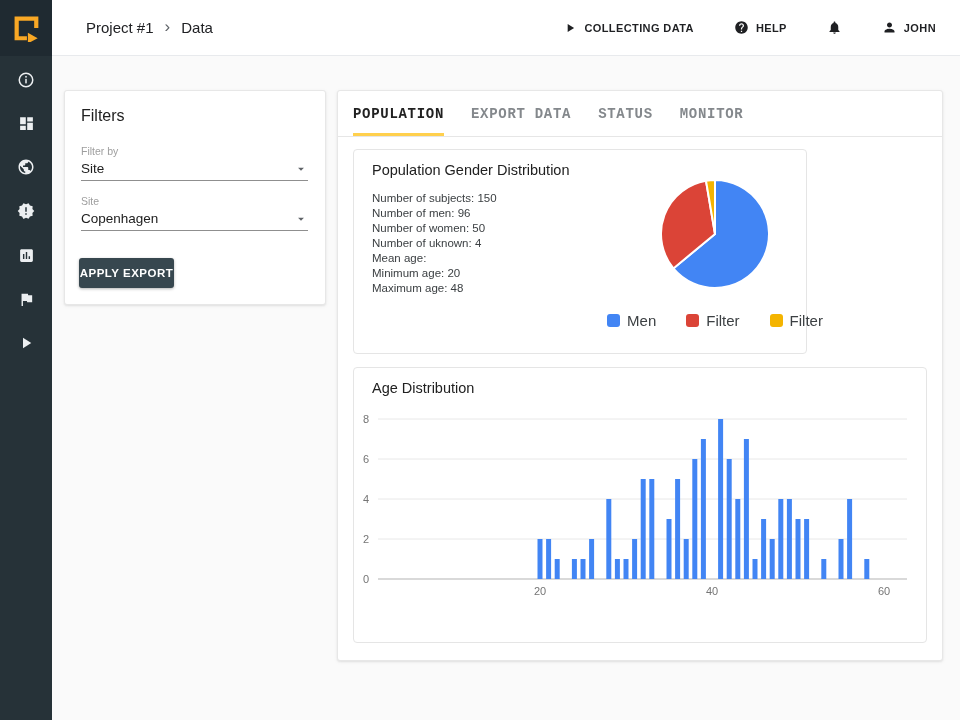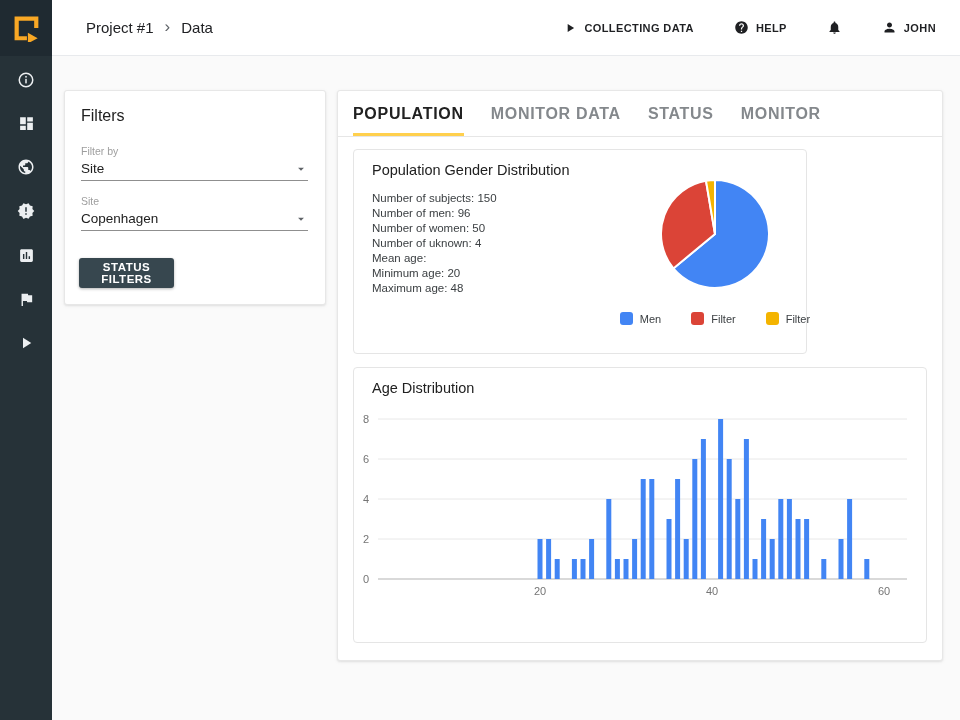--- a/index.html
+++ b/index.html
@@ -31,32 +31,32 @@
   .select { position:absolute; left:16px; width:227px; height:24px; font-size:13.5px; color:#212121;
             border-bottom:1px solid #8f8f8f; display:flex; align-items:center; cursor:pointer; }
   .select .caret { margin-left:auto; }
   .apply-btn { position:absolute; left:14px; top:167px; width:95px; height:30px; background:#37474f;
                color:#fff; font-family:inherit; font-size:11.5px; font-weight:700; letter-spacing:.5px;
                border:none; border-radius:3px; cursor:pointer; box-shadow:0 1px 3px rgba(0,0,0,.3); }
   
   .main-card { left:337px; top:62px; width:606px; height:571px; }
   .tabs { position:absolute; left:0; top:0; width:100%; height:46px; border-bottom:1px solid #e6e6e6;
           display:flex; align-items:stretch; padding-left:15px; }
-  .tab { position:relative; display:flex; align-items:center; margin-right:27px; font-size:16px;
-         font-weight:700; letter-spacing:.7px; color:#84888c; cursor:pointer; }
+  .tab { position:relative; display:flex; align-items:center; margin-right:27px; font-size:14px;
+         font-weight:700; letter-spacing:.7px; color:#84888c; cursor:pointer;font-family:Liberation Mono, monospace; }
   .tab.active { color:#212121; }
   .tab.active::after { content:''; position:absolute; left:0; right:0; bottom:0; height:3px; background:#ffd04d; }
   .inner-card { position:absolute; left:15px; background:#fff; border:1px solid #e5e5e5; border-radius:4px; }
   .pop-card { top:58px; width:454px; height:205px; }
   .age-card { top:276px; width:574px; height:276px; }
   .card-title { position:absolute; left:18px; top:12px; font-size:14.5px; color:#212121; }
   .stats { position:absolute; left:18px; top:41px; font-size:11.5px; color:#3c4043; line-height:15px; }
   .pie-wrap { position:absolute; left:216px; top:26px; width:290px; display:flex; flex-direction:column; align-items:center; }
   .legend { display:flex; align-items:center; gap:30px; margin-top:20px; }
-  .legend-item { display:flex; align-items:center; gap:7px; font-size:11px; color:#3c4043; }
+  .legend-item { display:flex; align-items:center; gap:7px; font-size:15px; color:#3c4043; }
   .swatch { width:13px; height:13px; border-radius:3px; }
   .age-chart-svg { position:absolute; left:0; top:0; }
 </style>
 </head>
 <body>
 
 <div class="sidebar">
   <div class="logo-tile">
     <svg width="28" height="28" viewBox="0 0 30 30">
       <path d="M26 15 L26 5 L5 5 L5 26 L16 26" fill="none" stroke="#f9a825" stroke-width="4.5"></path>
@@ -148,27 +148,27 @@
   </div>
 
   <div class="field-label" style="top:104px">Site</div>
   <div class="select" style="top:116px">
     <span>Copenhagen</span>
     <svg class="caret" width="14" height="14" viewBox="0 0 24 24" fill="#5f6368">
       <path d="M7 10l5 5 5-5z"></path>
     </svg>
   </div>
 
-  <button class="apply-btn">STATUS FILTERS</button>
+  <button class="apply-btn">APPLY EXPORT</button>
 </div>
 
 <div class="card main-card">
   <div class="tabs">
     <div class="tab active">POPULATION</div>
-    <div class="tab">MONITOR DATA</div>
+    <div class="tab">EXPORT DATA</div>
     <div class="tab">STATUS</div>
     <div class="tab">MONITOR</div>
   </div>
 
   <div class="inner-card pop-card">
     <div class="card-title">Population Gender Distribution</div>
     <div class="stats">
       <div>Number of subjects: 150</div>
       <div>Number of men: 96</div>
       <div>Number of women: 50</div>

